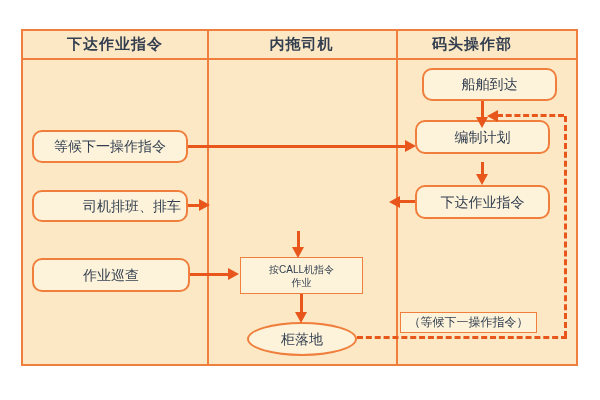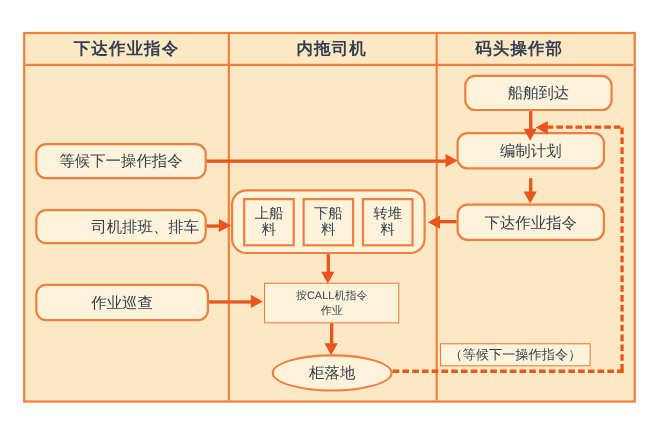--- a/index.html
+++ b/index.html
@@ -61,31 +61,20 @@
   <div class="hdr-row">
     <div class="hdr-cell" style="width:184px;">下达作业指令</div>
     <div class="hdr-cell" style="width:189px;">内拖司机</div>
     <div class="hdr-cell" style="width:152px;">码头操作部</div>
   </div>
 
   <div class="node rounded" style="left:32px; top:130px; width:156px; height:33px;">等候下一操作指令</div>
   <div class="node rounded" style="left:32px; top:190px; width:156px; height:32px;padding-left:44px;">司机排班、排车</div>
   <div class="node rounded" style="left:32px; top:258px; width:158px; height:34px;">作业巡查</div>
 
-  <div class="node big-rounded mat-wrap" style="left:210px; top:172px; width:177px; height:59px;">
-    <div class="mat-box">
-      <span>上船料</span>
-    </div>
-    <div class="mat-box">
-      <span>下船料</span>
-    </div>
-    <div class="mat-box">
-      <span>转堆料</span>
-    </div>
-  </div>
 
   <div class="node thin two-line" style="left:240px; top:257px; width:123px; height:37px;">
     <span>按CALL机指令</span>
     <span>作业</span>
   </div>
   <div class="node ellipse" style="left:247px; top:322px; width:110px; height:34px;">柜落地</div>
 
   <div class="node rounded" style="left:422px; top:68px; width:135px; height:33px;border-radius:10px;">船舶到达</div>
   <div class="node rounded" style="left:415px; top:120px; width:135px; height:34px;">编制计划</div>
   <div class="node rounded" style="left:415px; top:185px; width:135px; height:34px;">下达作业指令</div>

